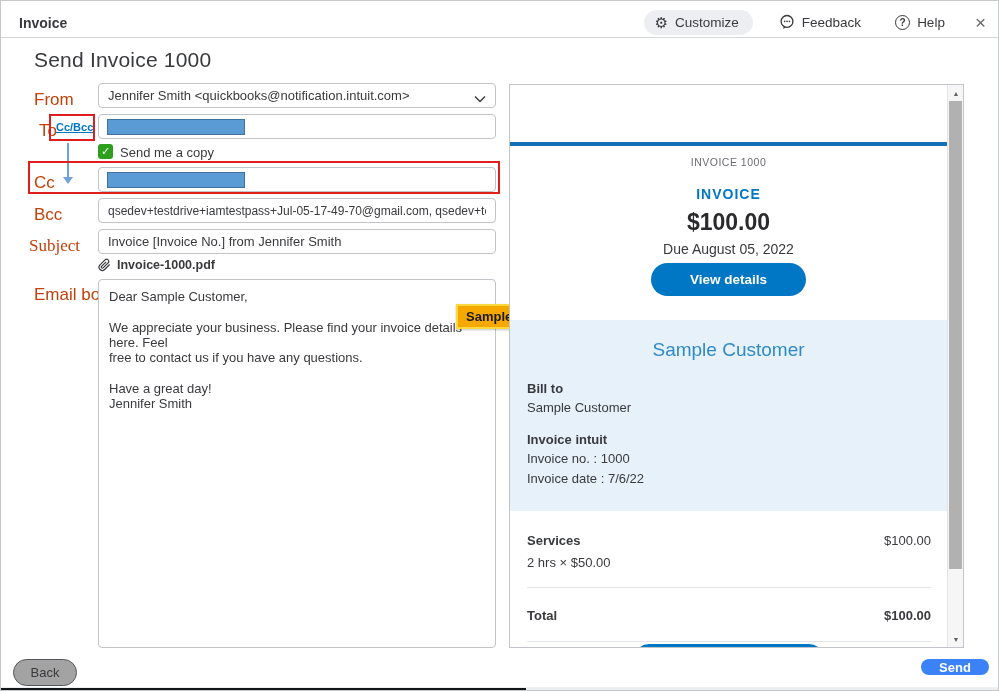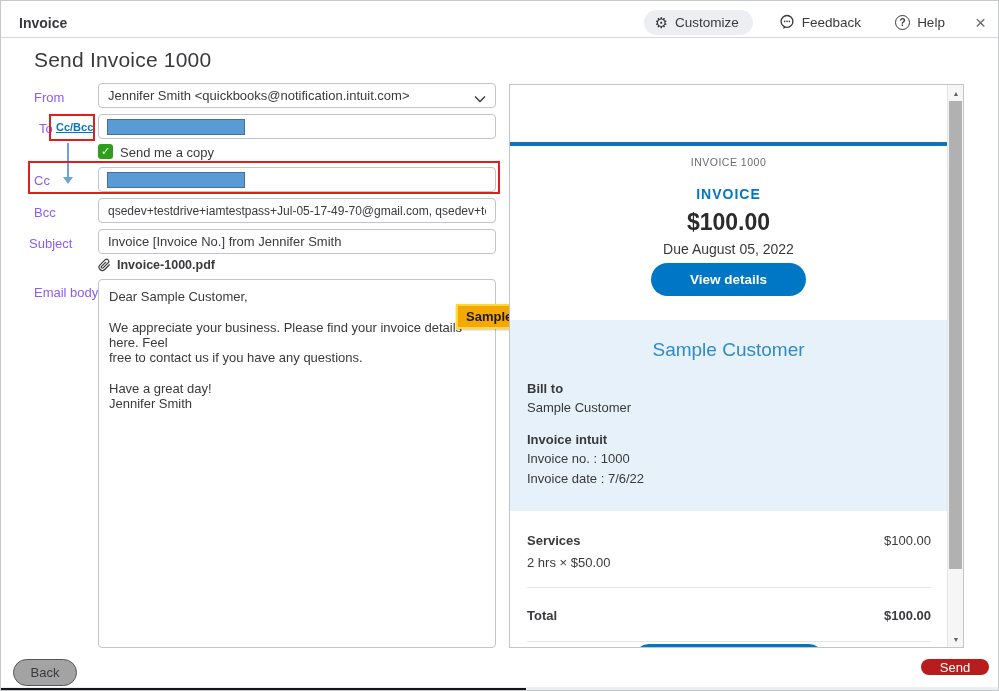--- a/index.html
+++ b/index.html
@@ -20,21 +20,21 @@
   .help-btn { margin-right:30px; }
   .gear-glyph { font-size:15px; line-height:1; color:#393a3d; }
   .circle-icon { display:inline-flex; align-items:center; justify-content:center;
                  width:15px; height:15px; border:1.3px solid #393a3d; border-radius:50%;
                  font-size:10px; font-weight:bold; color:#393a3d; }
   .close-btn { background:none; border:none; font-size:19px; color:#6b6c72; cursor:pointer; line-height:1; }
 
   
   .page-title { position:absolute; left:33px; top:47px; font-size:21px; font-weight:400;
                 color:#393a3d; letter-spacing:.2px; }
-  .f-label { position:absolute; font-size:13px; color:#8b5cf6; }
+  .f-label { position:absolute; font-size:17px; color:#c2410c; }
   .f-input { position:absolute; left:97px; width:398px; height:25px; border:1px solid #c1c4c8;
              border-radius:4px; background:#fff; font-family:inherit; font-size:13px; color:#393a3d;
              padding:0 26px 0 9px; display:flex; align-items:center; overflow:hidden; white-space:nowrap; }
   input.f-input { padding:0 9px; display:block; line-height:23px; }
   .select-chevron { position:absolute; right:9px; top:7px; }
   .redaction { position:absolute; left:8px; top:4px; width:138px; height:16px;
                background:#5b9bd5; border:1px solid #41719c; }
   .checkbox { position:absolute; left:97px; top:143px; width:15px; height:15px; background:#2ca01c;
               border-radius:3px; color:#fff; font-size:11px; display:flex; align-items:center;
               justify-content:center; cursor:pointer; }
@@ -88,22 +88,22 @@
                   border-left:1px solid #e4e4e4; }
   .sb-btn { position:absolute; left:0; width:16px; height:14px; display:flex; align-items:center;
             justify-content:center; font-size:7px; color:#5f6368; background:#f6f6f6; cursor:pointer; }
   .sb-up { top:1px; } .sb-down { bottom:1px; }
   .sb-thumb { position:absolute; left:1px; top:16px; width:13px; height:468px; background:#b1b1b1; cursor:grab; }
 
   
   .back-btn { position:absolute; left:12px; top:658px; width:64px; height:27px; background:#a3a3a3;
               border:1.5px solid #53565a; border-radius:14px; font-size:13px; color:#393a3d;
               font-family:inherit; cursor:pointer; }
-  .send-btn { position:absolute; left:920px; top:658px; width:68px; height:16px; background:#b91c1c;
-              border:none; border-radius:14px; font-size:13px; font-weight:normal; color:#fff;
+  .send-btn { position:absolute; left:920px; top:658px; width:68px; height:16px; background:#3b82f6;
+              border:none; border-radius:14px; font-size:13px; font-weight:bold; color:#fff;
               font-family:inherit; cursor:pointer; }
   .bottom-strip { position:absolute; left:0; top:686px; width:999px; height:5px; background:#eceef1; }
   .bottom-black { position:absolute; left:0; top:687px; width:525px; height:4px; background:#151515; }
 </style>
 </head>
 <body>
 
 <div class="app">
 
   <div class="topbar">
@@ -165,21 +165,21 @@
 
   <span class="f-label" style="left:33px; top:172px;">Cc</span>
   <div class="f-input" style="top:166px;">
     <span class="redaction"></span>
   </div>
   <div class="anno-box cc-box"></div>
 
   <span class="f-label" style="left:33px; top:204px;">Bcc</span>
   <input class="f-input" style="top: 197px; font-size: 12px;" value="qsedev+testdrive+iamtestpass+Jul-05-17-49-70@gmail.com, qsedev+testdrive+iam">
 
-  <span class="f-label" style="left:28px; top:235px;">Subject</span>
+  <span class="f-label" style="left:28px; top:235px;font-family:Liberation Serif, serif;">Subject</span>
   <input class="f-input" style="top: 228px;" value="Invoice [Invoice No.] from Jennifer Smith">
 
   <div class="attach-row">
     <span style="display:inline-flex;">
       <svg width="13" height="14" viewBox="0 0 24 24" fill="none" stroke="#393a3d" stroke-width="2.2">
           <path d="M21.44 11.05l-9.19 9.19a6 6 0 0 1-8.49-8.49l9.19-9.19a4 4 0 0 1 5.66 5.66l-9.2 9.19a2 2 0 0 1-2.83-2.83l8.49-8.48"></path>
         </svg>
     </span>
     <span>Invoice-1000.pdf</span>
   </div>

